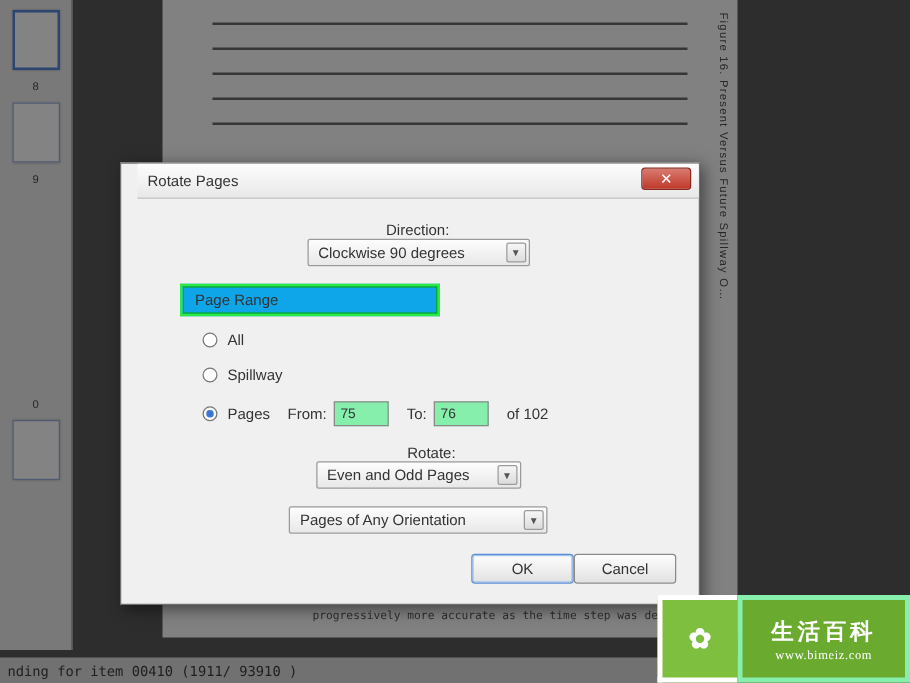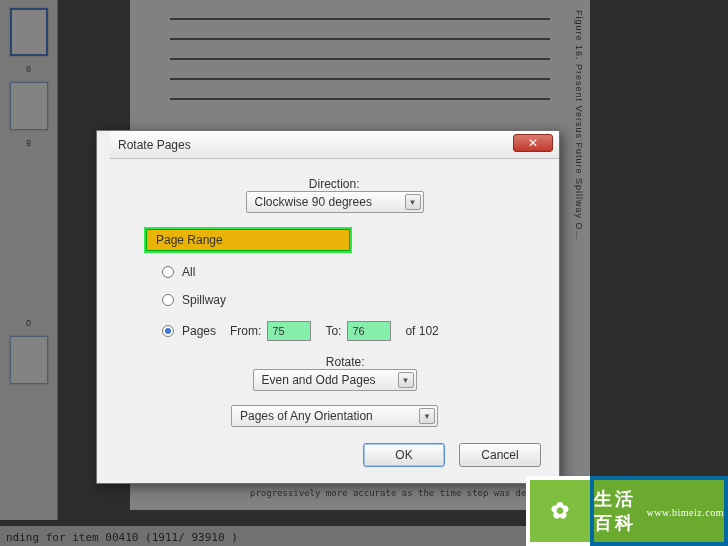--- a/index.html
+++ b/index.html
@@ -19,33 +19,33 @@
 
 .dlg { position: absolute; left: 96px; top: 130px; width: 464px; height: 354px; background: #f0f0f0; border: 1px solid #707070; box-shadow: 3px 3px 12px rgba(0,0,0,0.5); z-index: 10; font-size: 12px; color: #333; padding-left: 13px; }
 .dlg-title { height: 28px; background: linear-gradient(#fdfdfd,#e8e8e8); border-bottom: 1px solid #c0c0c0; display: flex; align-items: center; padding: 0 8px; position: relative; }
 .dlg-title span { font-size: 12px; }
 .close-btn { position: absolute; right: 6px; top: 3px; width: 40px; height: 18px; background: linear-gradient(#d97a6f,#c0392b); border: 1px solid #8a2b20; border-radius: 3px; display: flex; align-items: center; justify-content: center; color: #fff; font-size: 11px; cursor: pointer; }
 .dlg-body { padding: 18px 22px; }
 .row { display: flex; align-items: center; margin-bottom: 14px; flex-direction: column; }
 .lbl { width: 70px; text-align: right; padding-right: 10px; }
 .combo { background: linear-gradient(#fdfdfd,#e8e8e8); border: 1px solid #9a9a9a; height: 22px; display: flex; align-items: center; padding: 0 8px; position: relative; border-radius: 2px; }
 .combo .arrow { position: absolute; right: 2px; top: 2px; width: 16px; height: 16px; border: 1px solid #9a9a9a; border-radius: 2px; background: linear-gradient(#f6f6f6,#dcdcdc); display: flex; align-items: center; justify-content: center; font-size: 8px; color: #555; }
-.group-label { border: 2px solid #2ee84a; background: #eab308; padding: 4px 10px; width: 208px; font-size: 12px; margin: 6px 0 12px 12px; box-shadow: 0 0 0 1px #0a0 inset; }
+.group-label { border: 2px solid #2ee84a; background: #0ea5e9; padding: 4px 10px; width: 208px; font-size: 12px; margin: 6px 0 12px 12px; box-shadow: 0 0 0 1px #0a0 inset; }
 .radio-row { display: flex; align-items: center; margin: 0 0 14px 30px; }
 .radio { width: 12px; height: 12px; border: 1px solid #777; border-radius: 50%; margin-right: 8px; background: #fff; position: relative; }
 .radio.checked::after { content: ""; position: absolute; left: 2px; top: 2px; width: 6px; height: 6px; background: #3a76d6; border-radius: 50%; }
 .inline-lbl { margin: 0 6px 0 14px; }
 .textbox { width: 44px; height: 20px; border: 1px solid #8a8a8a; background: #86efac; padding: 0 4px; font-size: 11px; display: flex; align-items: center; }
-.btns { position: absolute; right: 18px; bottom: 16px; display: flex; gap: 14px; }
+.btns { position: absolute; right: 18px; bottom: 16px; display: flex; }
 .btn { width: 82px; height: 24px; background: linear-gradient(#fdfdfd,#e2e2e2); border: 1px solid #8a8a8a; border-radius: 3px; display: flex; align-items: center; justify-content: center; cursor: pointer; }
 .btn.primary { border: 1px solid #5a8fd6; box-shadow: 0 0 0 1px #a6c6ef inset; }
 
 .watermark { position: absolute; right: 0; bottom: 0; width: 202px; height: 70px; z-index: 30; display: flex; }
 .wm-icon { width: 64px; background: #7fbf3f; display: flex; align-items: center; justify-content: center; color: #fff; font-size: 22px; font-weight: bold; border: 4px solid #fff; border-right: none; }
-.wm-text { flex: 1; background: #6aaa2e; color: #fff; display: flex; flex-direction: row; justify-content: center; align-items: center; border: 4px solid #0369a1; }
+.wm-text { flex: 1; background: #6aaa2e; color: #fff; display: flex; flex-direction: column; justify-content: center; align-items: center; border: 4px solid #86efac; }
 .wm-text .cn { font-size: 18px; font-weight: bold; letter-spacing: 3px; }
 .wm-text .url { font-size: 10px; letter-spacing: 0.5px; margin-top: 2px; font-family: Liberation Serif, serif; }
 </style>
 </head>
 <body>
 
 <div class="bg-doc">
   <div class="thumb-panel">
     <div class="thumb sel"></div>
     <div class="page-num">8</div>

